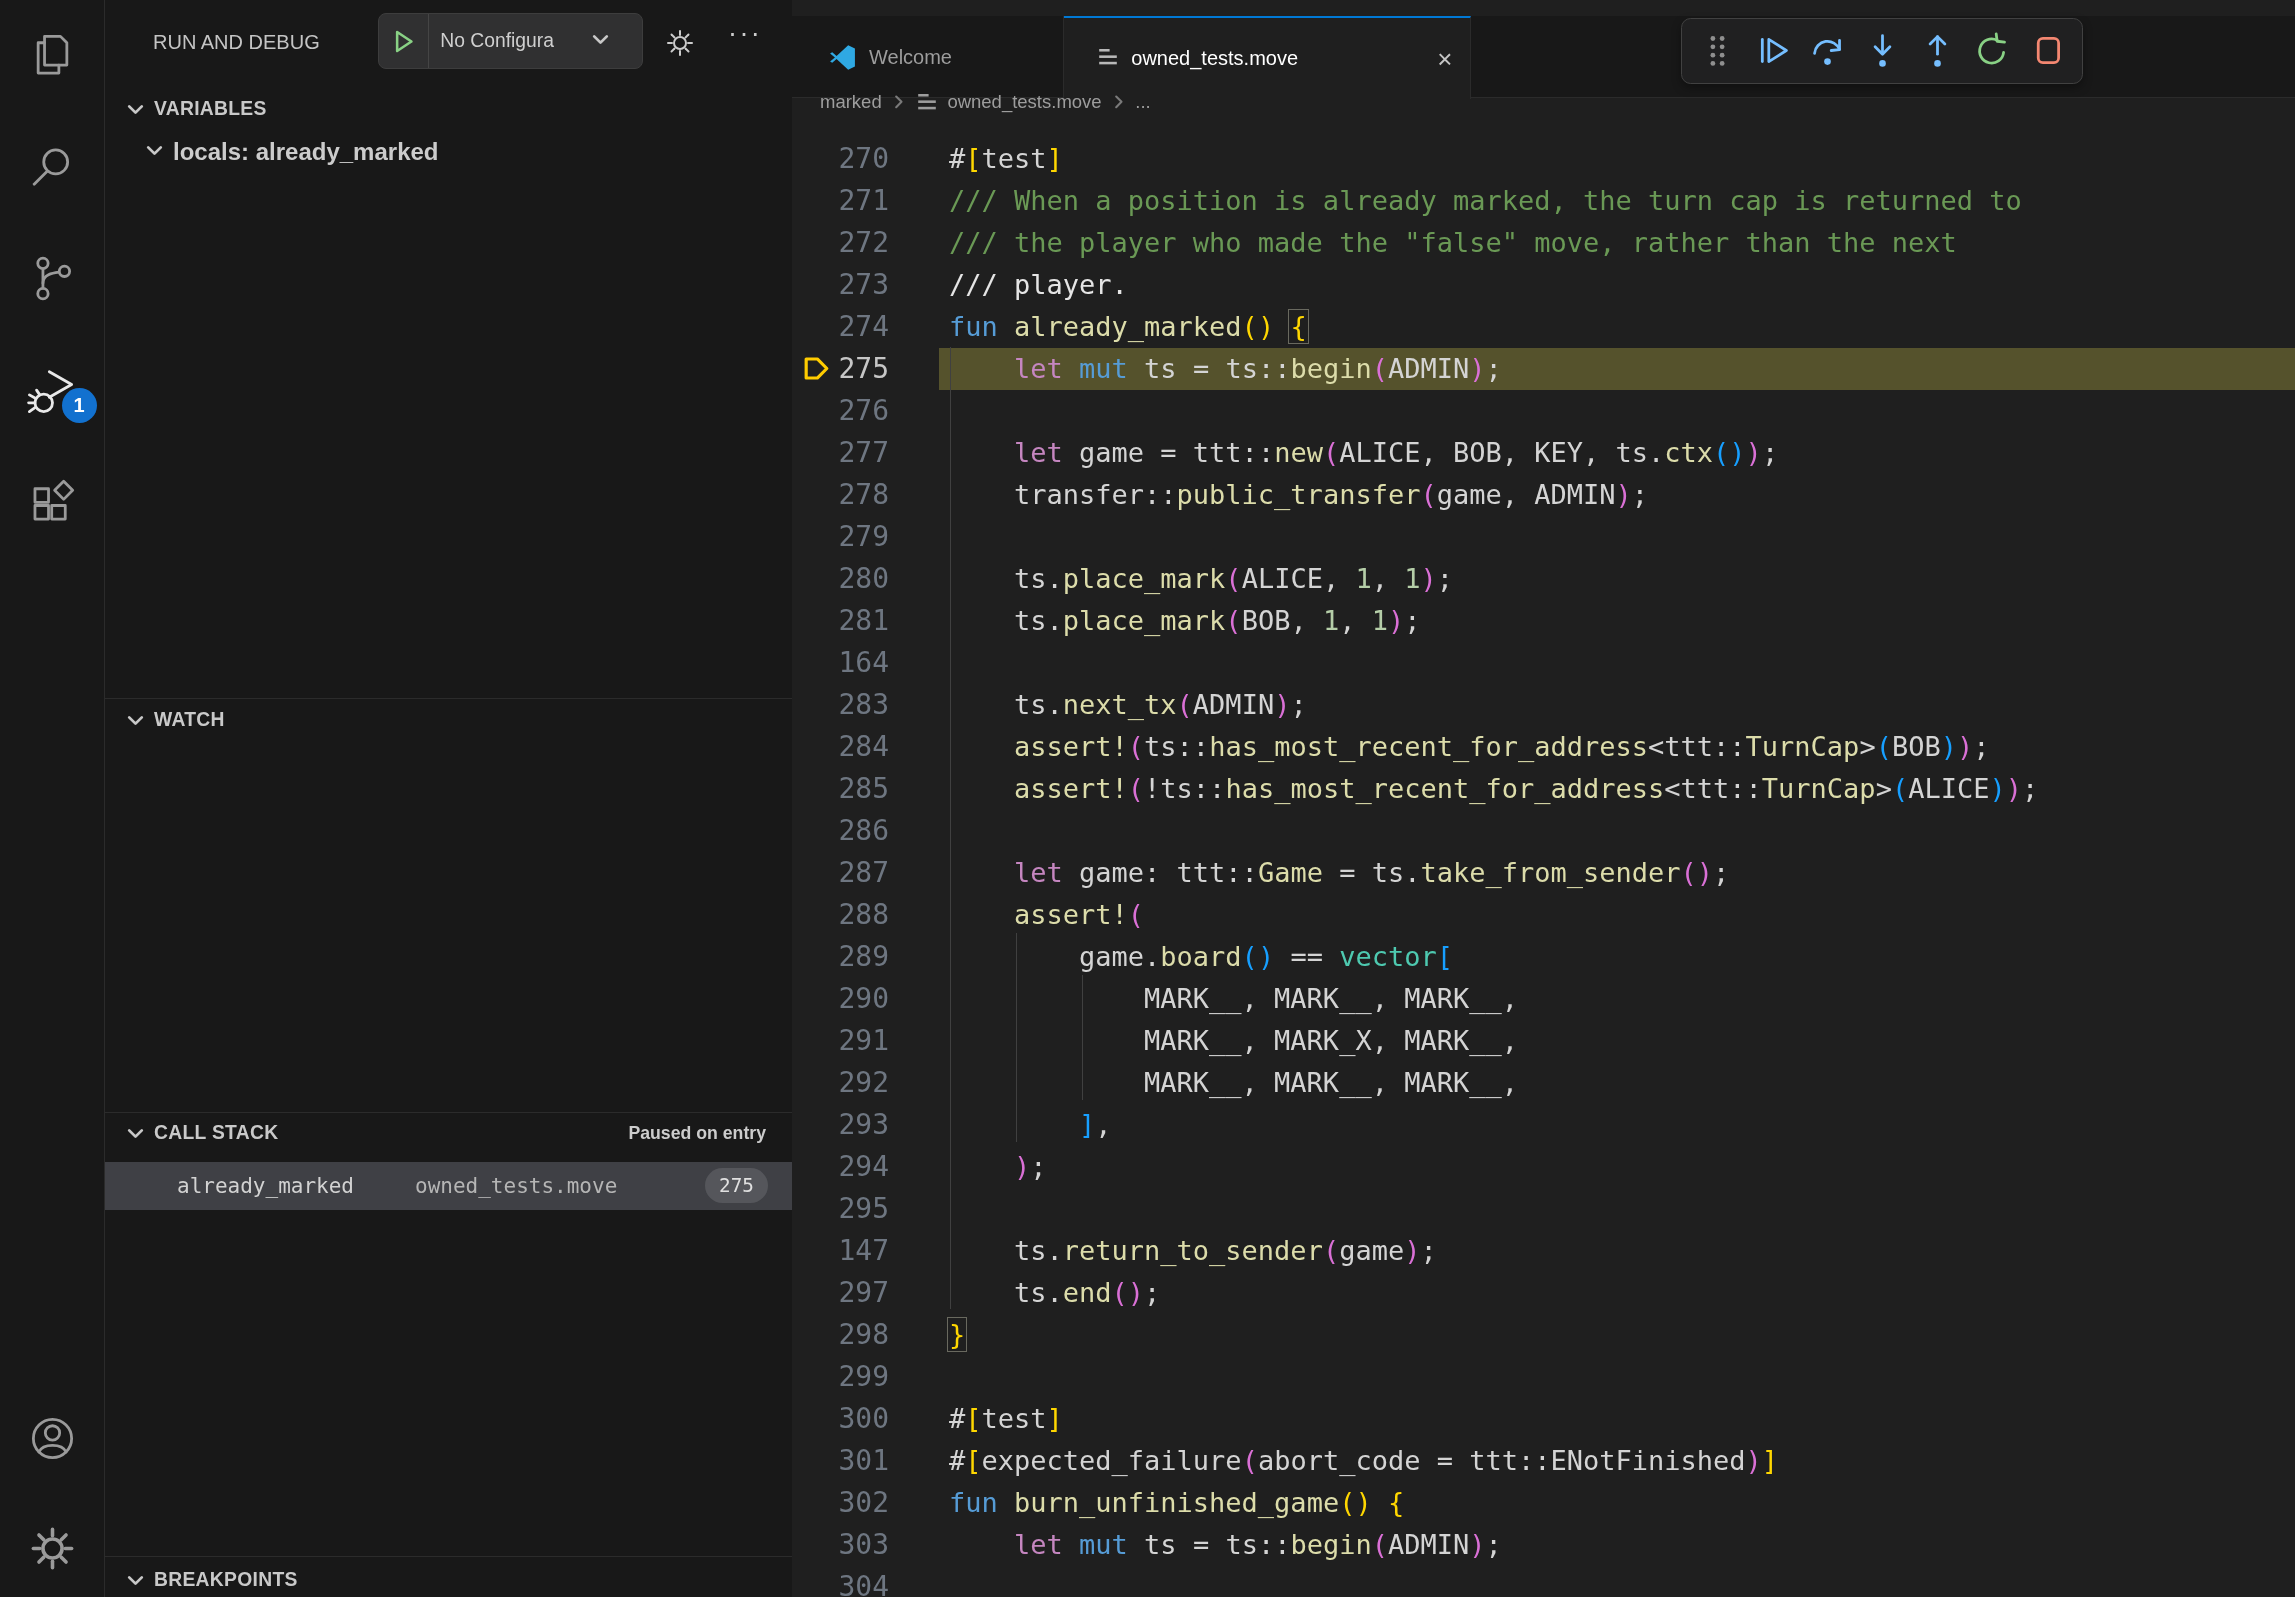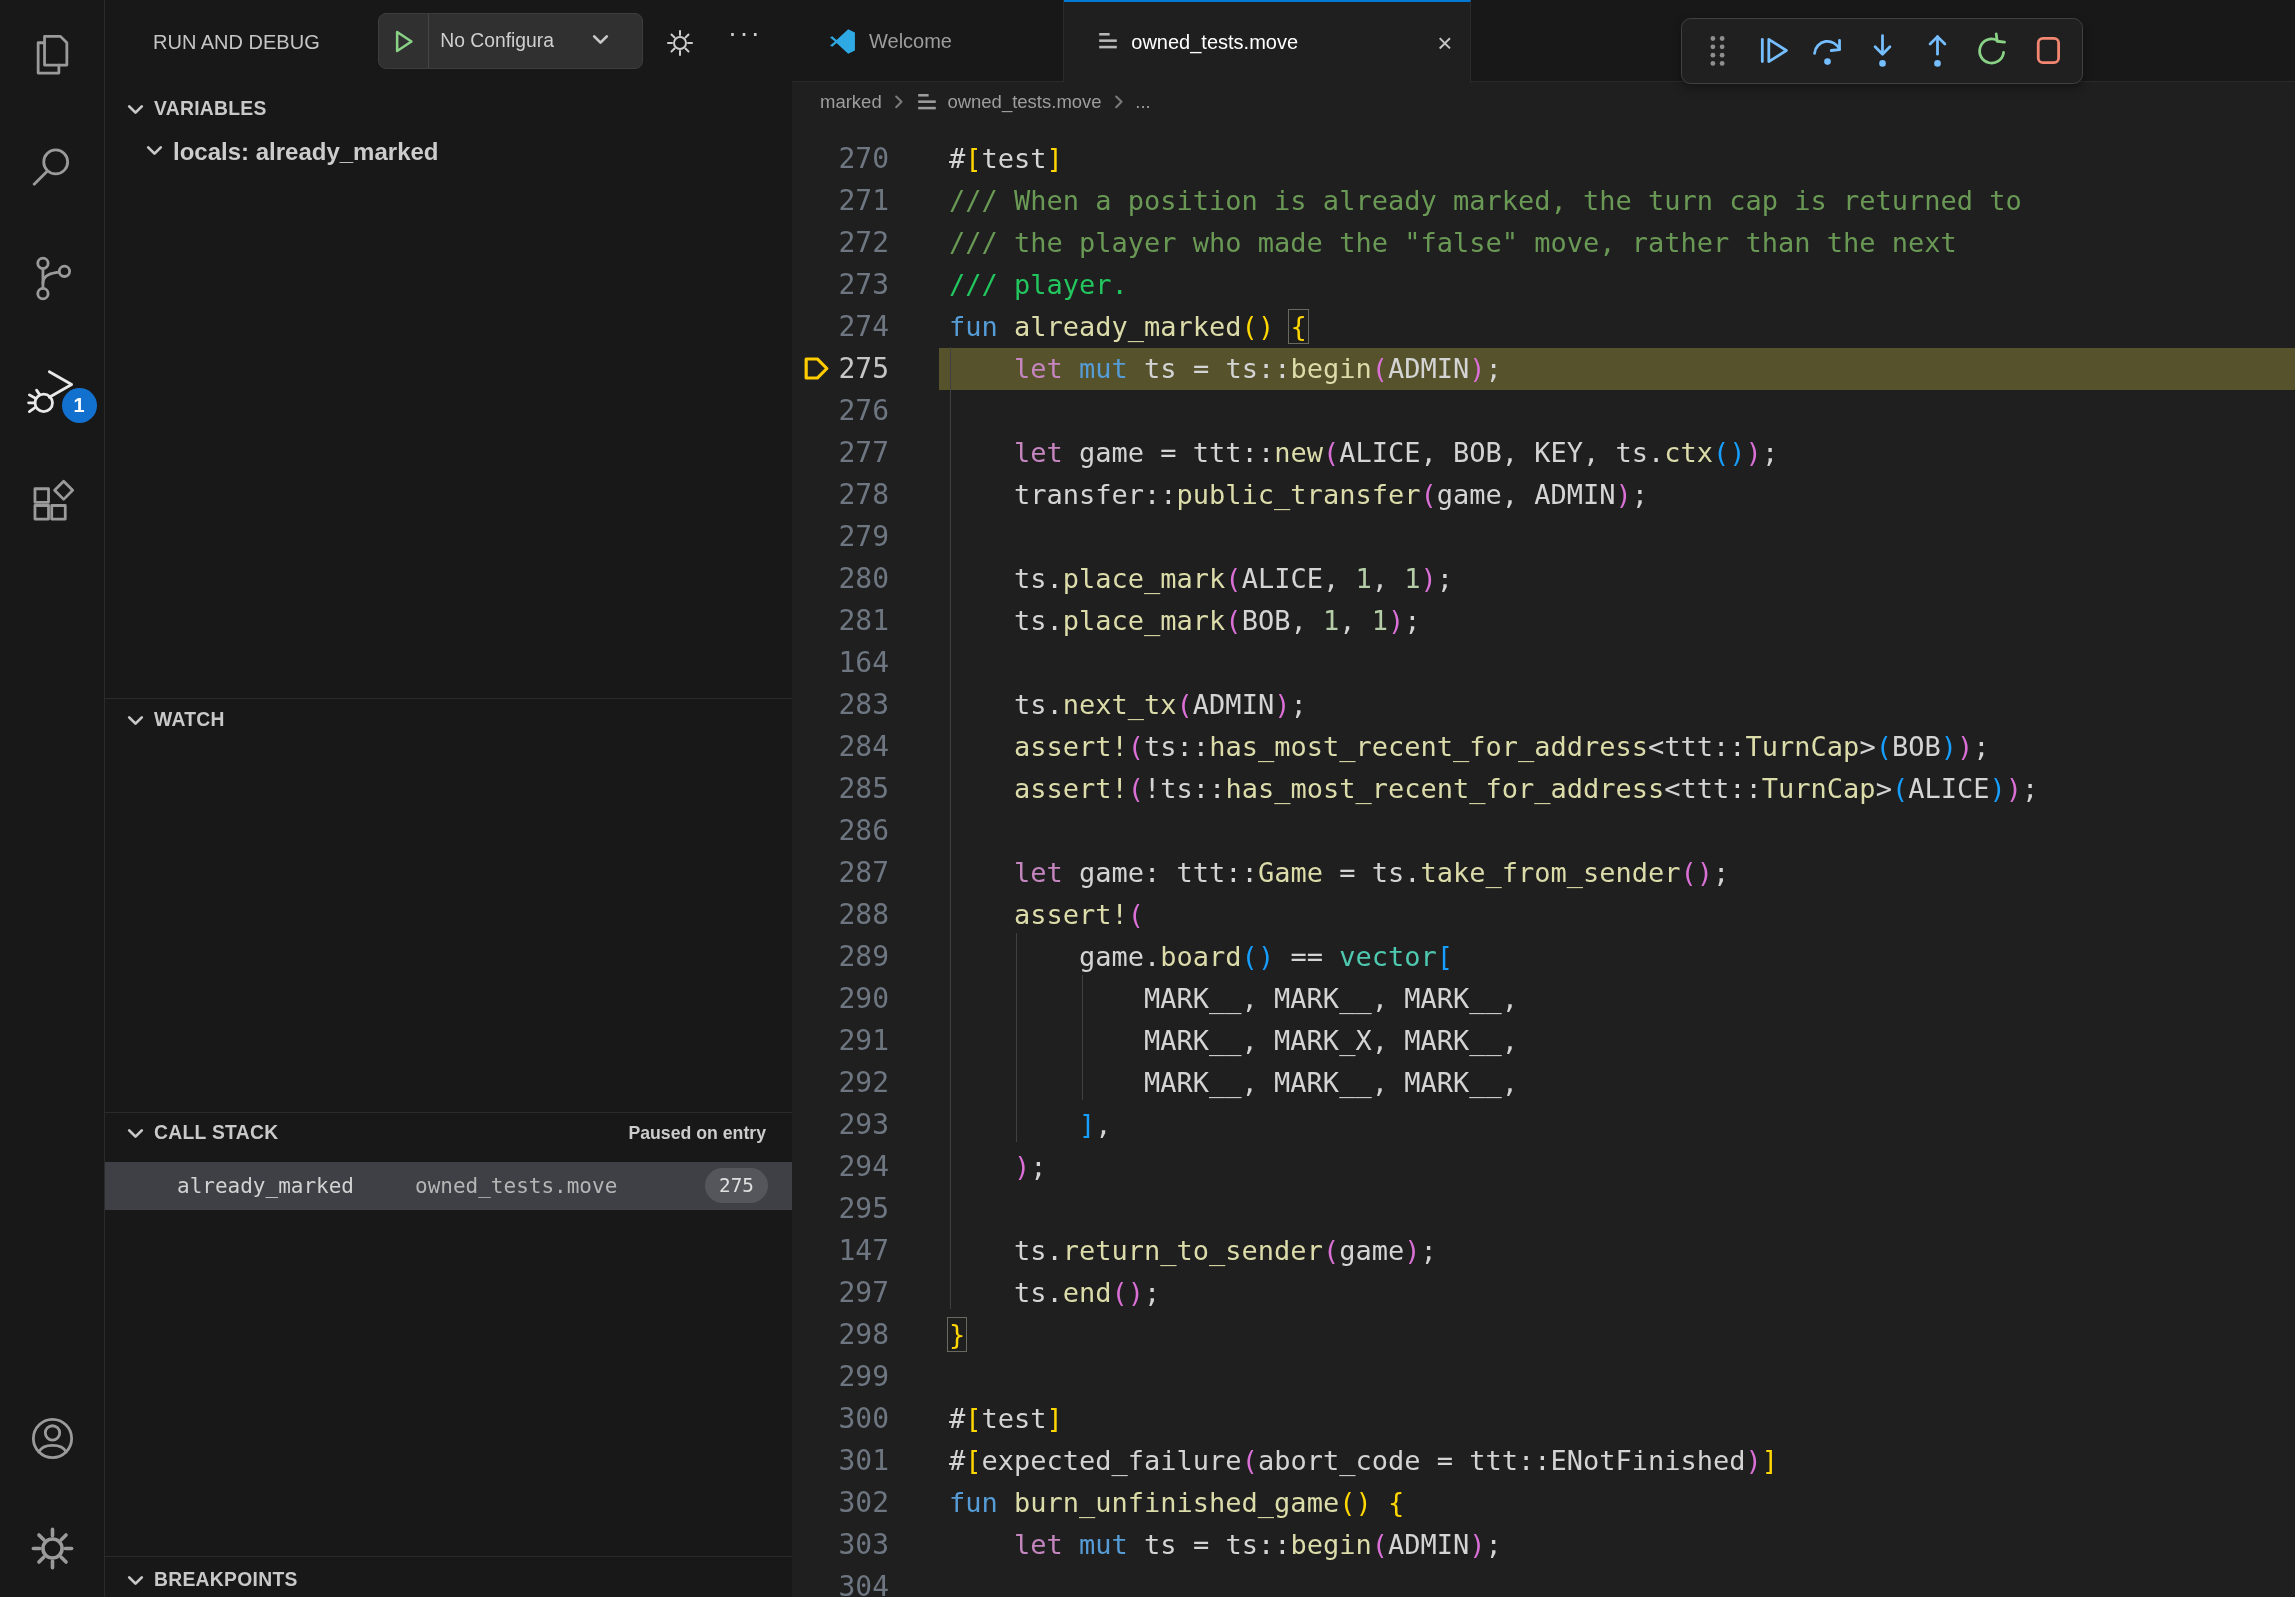--- a/index.html
+++ b/index.html
@@ -58,21 +58,21 @@
                 font-family:"DejaVu Sans Mono", monospace; font-size:21px; color:#d2d2d2; }
   .frame-file { position:absolute; left:310px; top:0; height:48px; display:flex; align-items:center;
                 font-family:"DejaVu Sans Mono", monospace; font-size:21px; color:#b5b5b5; }
   .frame-badge { position:absolute; right:24px; top:6.4px; height:35px; min-width:63px;
                  background:#55565b; border-radius:17.7px; color:#e0e0e0; font-size:19.3px;
                  font-family:"DejaVu Sans Mono", monospace; display:flex; align-items:center;
                  justify-content:center; padding:0 11.3px; }
 
   
   .editor { position:absolute; left:792px; top:0; right:0; bottom:0; background:#1f1f1f; }
-  .tabstrip { position:absolute; left:0; top:0; right:0; height:82px; background:#181818;
+  .tabstrip { position:absolute; left:0; top:16px; right:0; height:82px; background:#181818;
               border-bottom:0.8px solid #2b2b2b; }
   .tab { position:absolute; top:0; height:82px; display:flex; align-items:center;
          cursor:pointer; }
   .tab-welcome { left:0; width:272px; border-right:0.8px solid #2b2b2b; padding-left:37px; }
   .tab-welcome .tab-label { color:#9d9d9d; font-size:20px; margin-left:13px; }
   .tab-active { left:272px; width:407px; background:#1f1f1f; border-right:0.8px solid #2b2b2b;
                 border-top:2.4px solid #0078d4; height:83px; padding-left:32px; }
   .tab-active .tab-label { color:#ffffff; font-size:20px; margin-left:11.3px; }
   .tab-close { position:absolute; right:17.7px; font-size:26px; color:#c5c5c5; cursor:pointer;
                line-height:26px; }
@@ -380,21 +380,21 @@
           <div class="cl">
             <div class="ln">271</div>
             <div class="txt"><span style="color: rgb(106, 153, 85);">/// When a position is already marked, the turn cap is returned to</span></div>
           </div>
           <div class="cl">
             <div class="ln">272</div>
             <div class="txt"><span style="color: rgb(106, 153, 85);">/// the player who made the "false" move, rather than the next</span></div>
           </div>
           <div class="cl">
             <div class="ln">273</div>
-            <div class="txt"><span style="color: #22c55e;">/// player.</span></div>
+            <div class="txt"><span style="color: #e5e5e5;">/// player.</span></div>
           </div>
           <div class="cl">
             <div class="ln">274</div>
             <div class="txt"><span style="color: rgb(86, 156, 214);">fun </span><span style="color: rgb(220, 220, 170);">already_marked</span><span style="color: rgb(255, 215, 0);">(</span><span style="color: rgb(255, 215, 0);">)</span><span style="color: rgb(212, 212, 212);"> </span><span class="match" style="color: rgb(255, 215, 0);">{</span></div>
           </div>
           <div class="cl cur">
             <div class="hlbar" style="background: rgb(85, 82, 44);"></div>
             <div class="marker"><svg viewBox="0 0 36 34">
                 <path d="M5 5 h14 l12 12 -12 12 h-14 z"></path>
               </svg></div>

